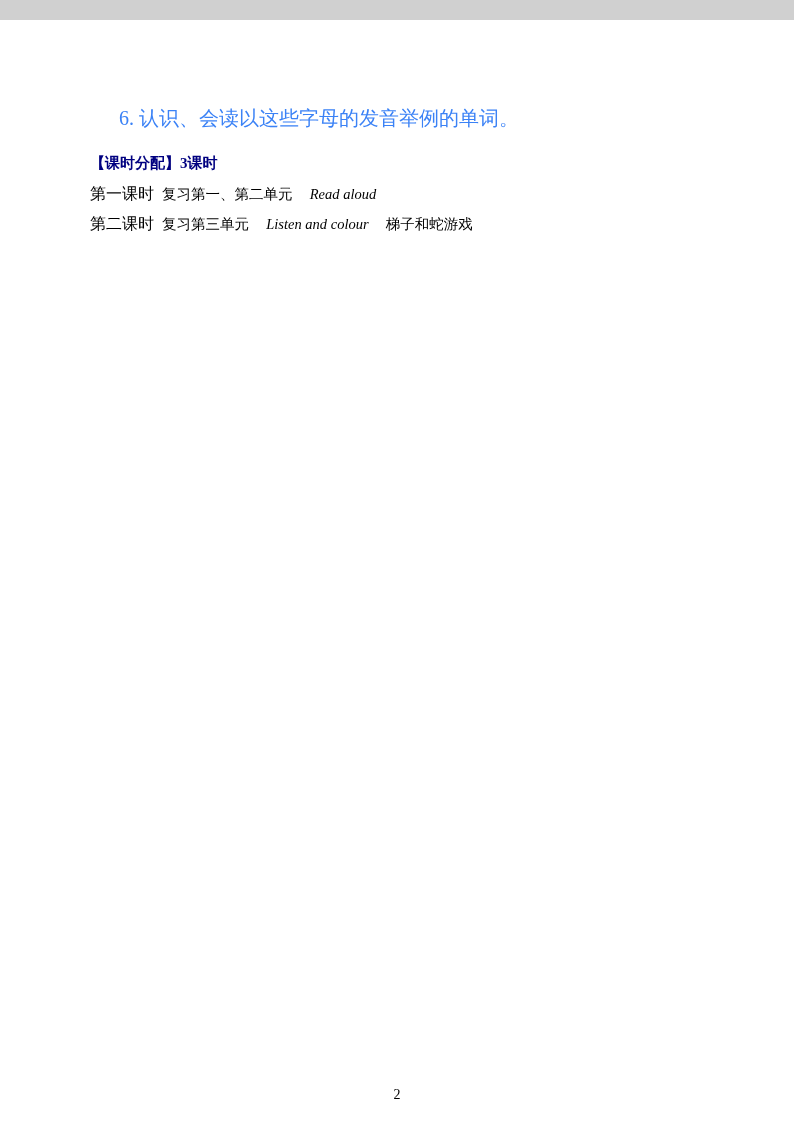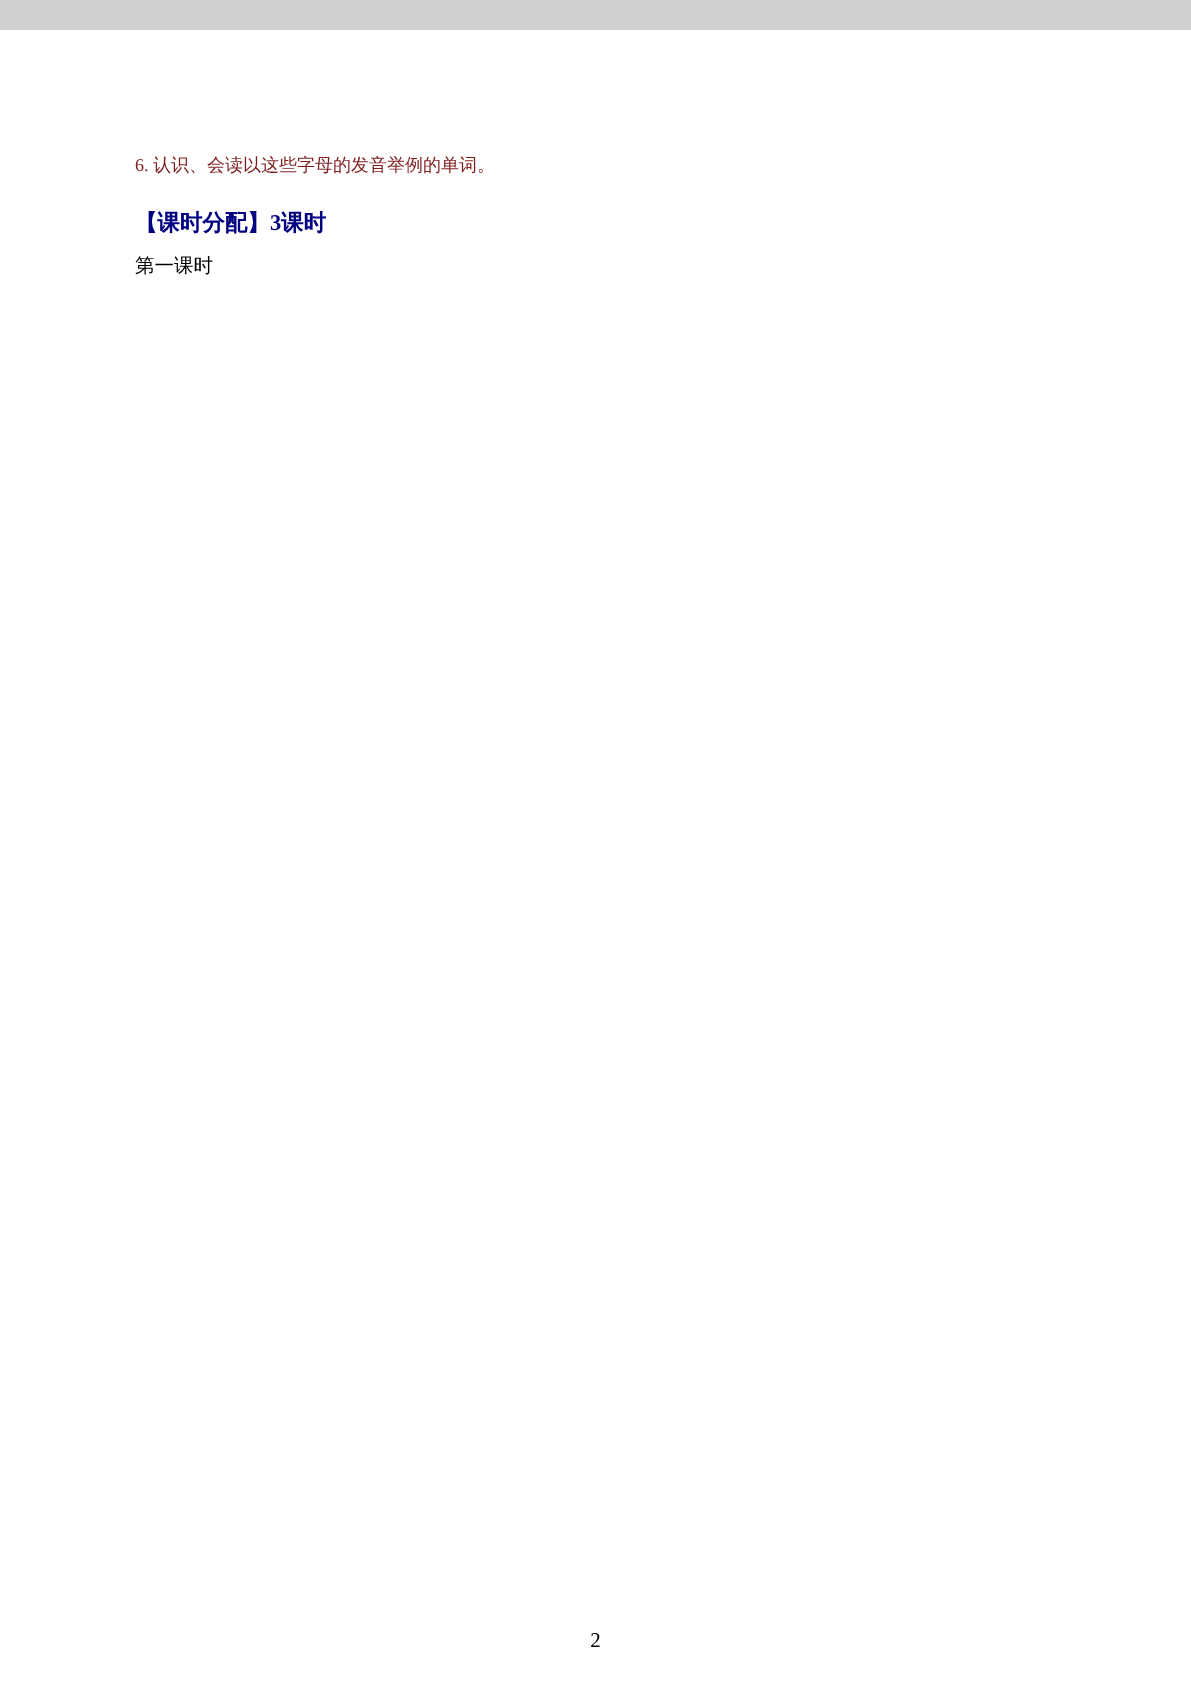--- a/index.html
+++ b/index.html
@@ -24,24 +24,25 @@
       background: #ffffff;
       position: relative;
       padding: 80px 80px 80px 90px;
     }
 
     .content-area {
       position: relative;
     }
 
     .item-6 {
-      font-size: 12px;
-      color: #7f1d1d;
+      font-size: 20px;
+      color: #3b82f6;
       line-height: 1.8;
       margin-bottom: 14px;
+      margin-left: 29px;
     }
 
     .section-title {
       font-size: 15px;
       font-weight: bold;
       color: #000080;
       line-height: 1.8;
       margin-bottom: 2px;
     }
 
@@ -53,21 +54,21 @@
       font-size: 14.5px;
       color: #000000;
       line-height: 1.9;
       display: flex;
       align-items: baseline;
       gap: 0;
     }
 
     .schedule-label {
       min-width: 70px;
-      font-size: 13px;
+      font-size: 16px;
     }
 
     .schedule-content {
       display: flex;
       align-items: baseline;
       flex-wrap: wrap;
       gap: 0 10px;
     }
 
     .zh-text {
@@ -98,20 +99,32 @@
     <div class="item-6">
       <span class="zh-text">6. 认识、会读以这些字母的发音举例的单词。</span>
     </div>
 
     <div class="section-title">
       <span class="bracket zh-text">【</span><span class="zh-text">课时分配</span><span class="bracket zh-text">】</span><span class="zh-text">3课时</span>
     </div>
 
     <div class="schedule-row">
       <span class="schedule-label zh-text">第一课时&nbsp;&nbsp;</span>
+      <span class="schedule-content">
+        <span class="zh-text">复习第一、第二单元&nbsp;&nbsp;</span>
+          <span class="en-text">Read aloud</span>
+      </span>
     </div>
 
+    <div class="schedule-row">
+      <span class="schedule-label zh-text">第二课时&nbsp;&nbsp;</span>
+      <span class="schedule-content">
+        <span class="zh-text">复习第三单元&nbsp;&nbsp;</span>
+          <span class="en-text">Listen and colour</span>
+          <span class="zh-text">&nbsp;&nbsp;梯子和蛇游戏</span>
+      </span>
+    </div>
 
 
   </div>
 
   <div class="page-number">2</div>
 </div>
 
 </body></html>

